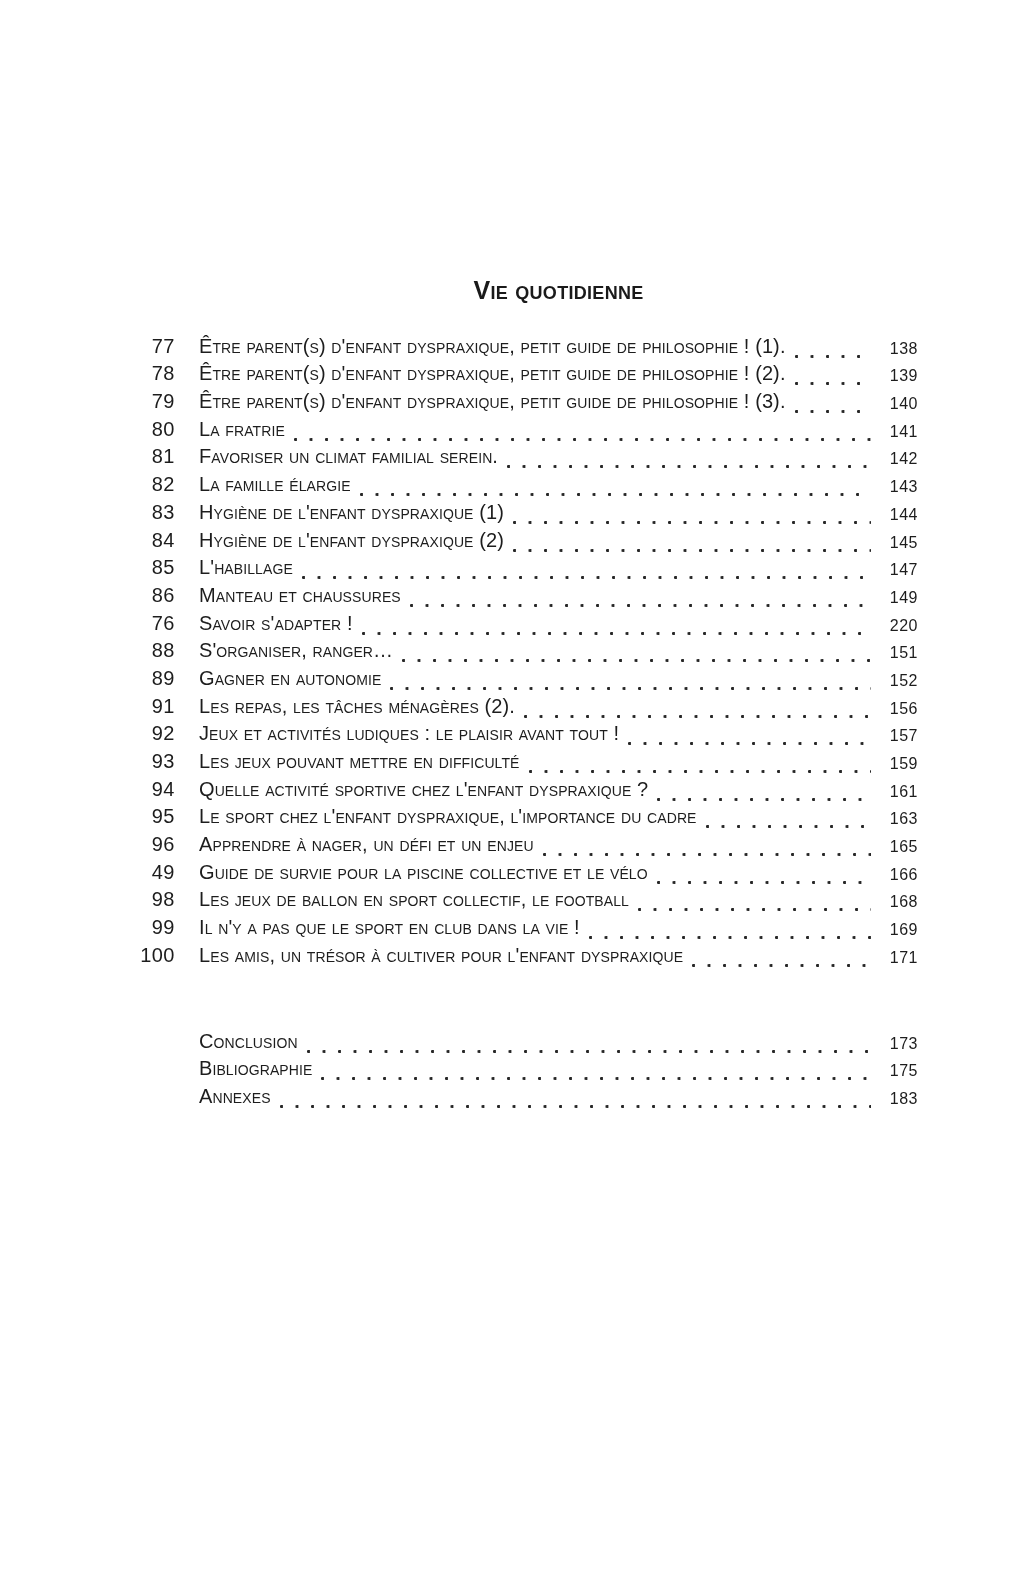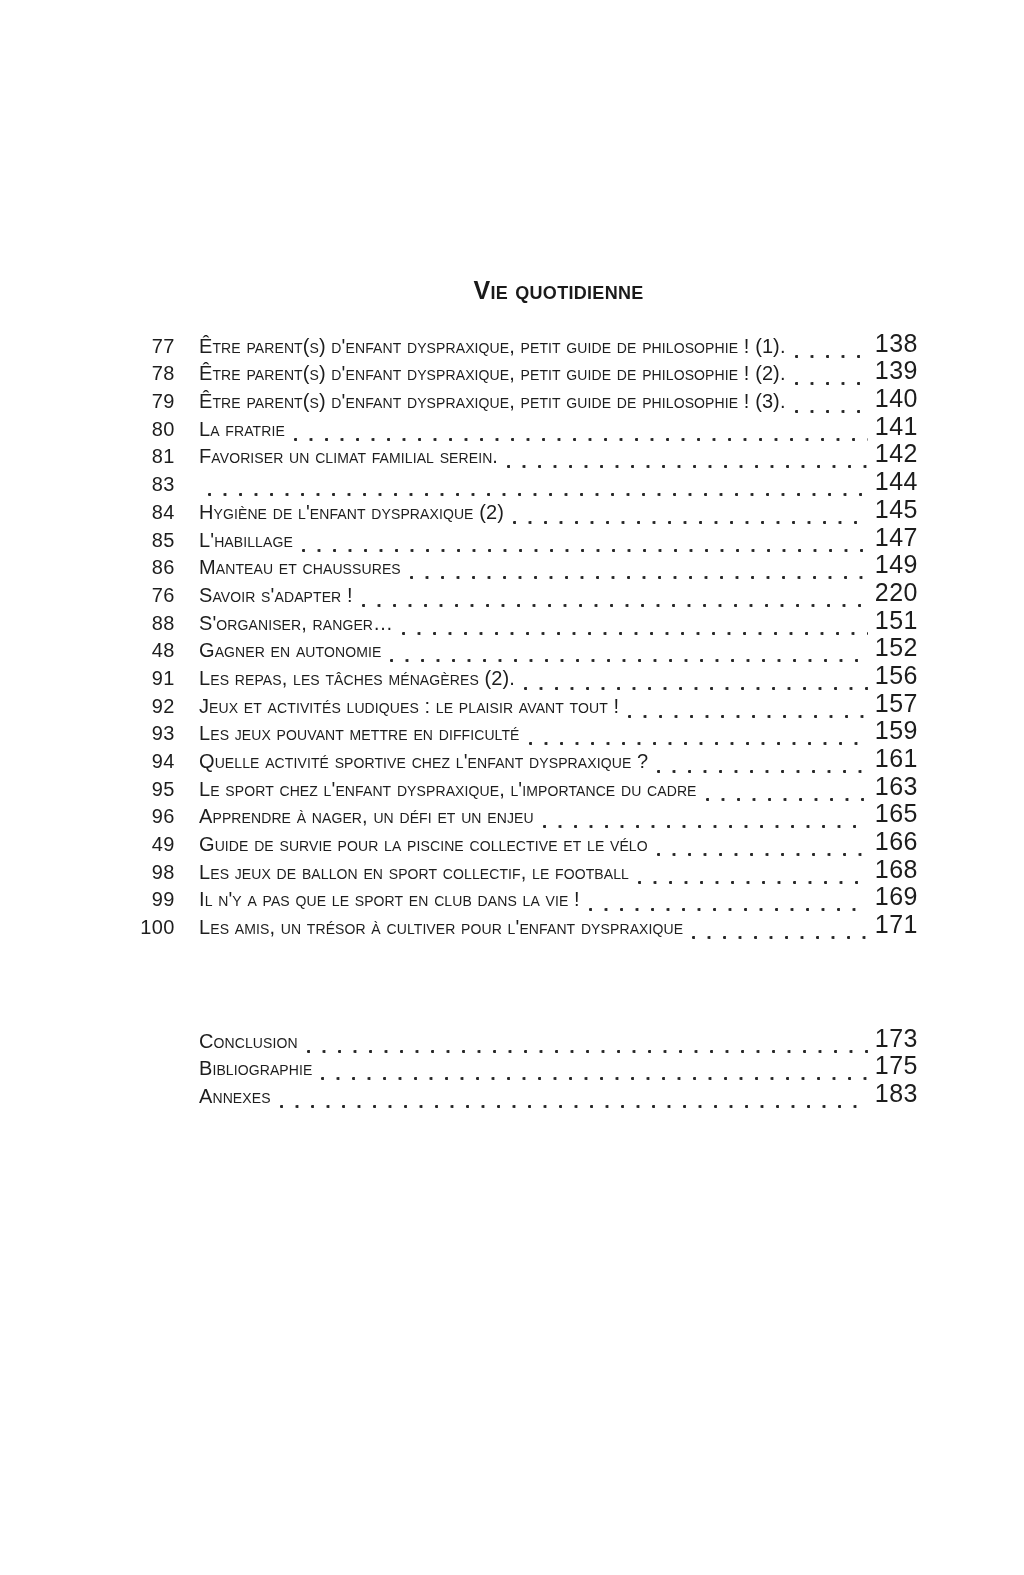--- a/index.html
+++ b/index.html
@@ -67,21 +67,21 @@
     margin-right: 7px;
     background-image: radial-gradient(circle at 1.5px 1.5px, #262626 1.35px, rgba(0,0,0,0) 1.6px);
     background-size: 15.5px 3px;
     background-repeat: repeat-x;
     background-position: left bottom;
   }
   .pg {
     flex: 0 0 auto;
     min-width: 40px;
     text-align: right;
-    font-size: 25px;
+    font-size: 16px;
     letter-spacing: 0.5px;
     color: #1d1d1d;
   }
 </style>
 </head>
 <body>
 
 <div class="page">
 
   <div class="section-title">Vie quotidienne</div>
@@ -116,23 +116,30 @@
         <span class="pg">141</span>
       </div>
 
       <div class="row">
         <span class="num">81</span>
         <span class="title">Favoriser un climat familial serein.</span>
         <span class="leader"></span>
         <span class="pg">142</span>
       </div>
 
+      <div class="row">
+        <span class="num">82</span>
+        <span class="title">La famille élargie</span>
+        <span class="leader"></span>
+        <span class="pg">143</span>
+      </div>
 
       <div class="row">
         <span class="num">83</span>
+        <span class="title">Hygiène de l'enfant dyspraxique (1)</span>
         <span class="leader"></span>
         <span class="pg">144</span>
       </div>
 
       <div class="row">
         <span class="num">84</span>
         <span class="title">Hygiène de l'enfant dyspraxique (2)</span>
         <span class="leader"></span>
         <span class="pg">145</span>
       </div>
@@ -159,21 +166,21 @@
       </div>
 
       <div class="row">
         <span class="num">88</span>
         <span class="title">S'organiser, ranger…</span>
         <span class="leader"></span>
         <span class="pg">151</span>
       </div>
 
       <div class="row">
-        <span class="num">48</span>
+        <span class="num">89</span>
         <span class="title">Gagner en autonomie</span>
         <span class="leader"></span>
         <span class="pg">152</span>
       </div>
 
 
       <div class="row">
         <span class="num">91</span>
         <span class="title">Les repas, les tâches ménagères (2).</span>
         <span class="leader"></span>

